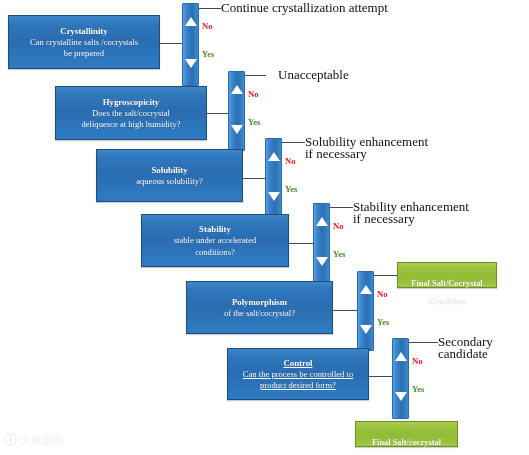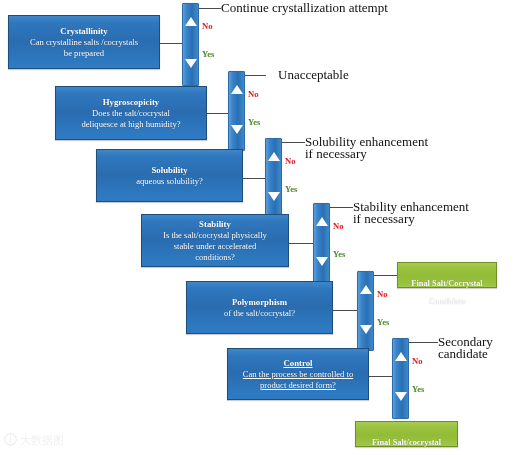--- a/index.html
+++ b/index.html
@@ -168,21 +168,20 @@
     <div class="tri dn" style="margin-bottom:16px;"></div>
   </div>
   <div class="hline" style="left:282px;top:142px;width:23px;"></div>
   <div class="note" style="left:305px;top:136px;">Solubility enhancement
 if necessary</div>
   <div class="yn no" style="left:285px;top:156px;">No</div>
   <div class="yn yes" style="left:285px;top:184px;">Yes</div>
 
   <div class="dbox" style="left:141px;top:214px;width:148px;height:53px;">
     <div class="ttl">Stability</div>
-    <div class="q">Is the salt/cocrystal physically</div>
     <div class="q">stable under accelerated</div>
     <div class="q">conditions?</div>
   </div>
   <div class="hline" style="left:289px;top:243px;width:24px;"></div>
 
   <div class="sb" style="left:313px;top:203px;height:81px;">
     <div class="tri up" style="margin-top:13px;"></div>
     <div class="sp"></div>
     <div class="tri dn" style="margin-bottom:17px;"></div>
   </div>

